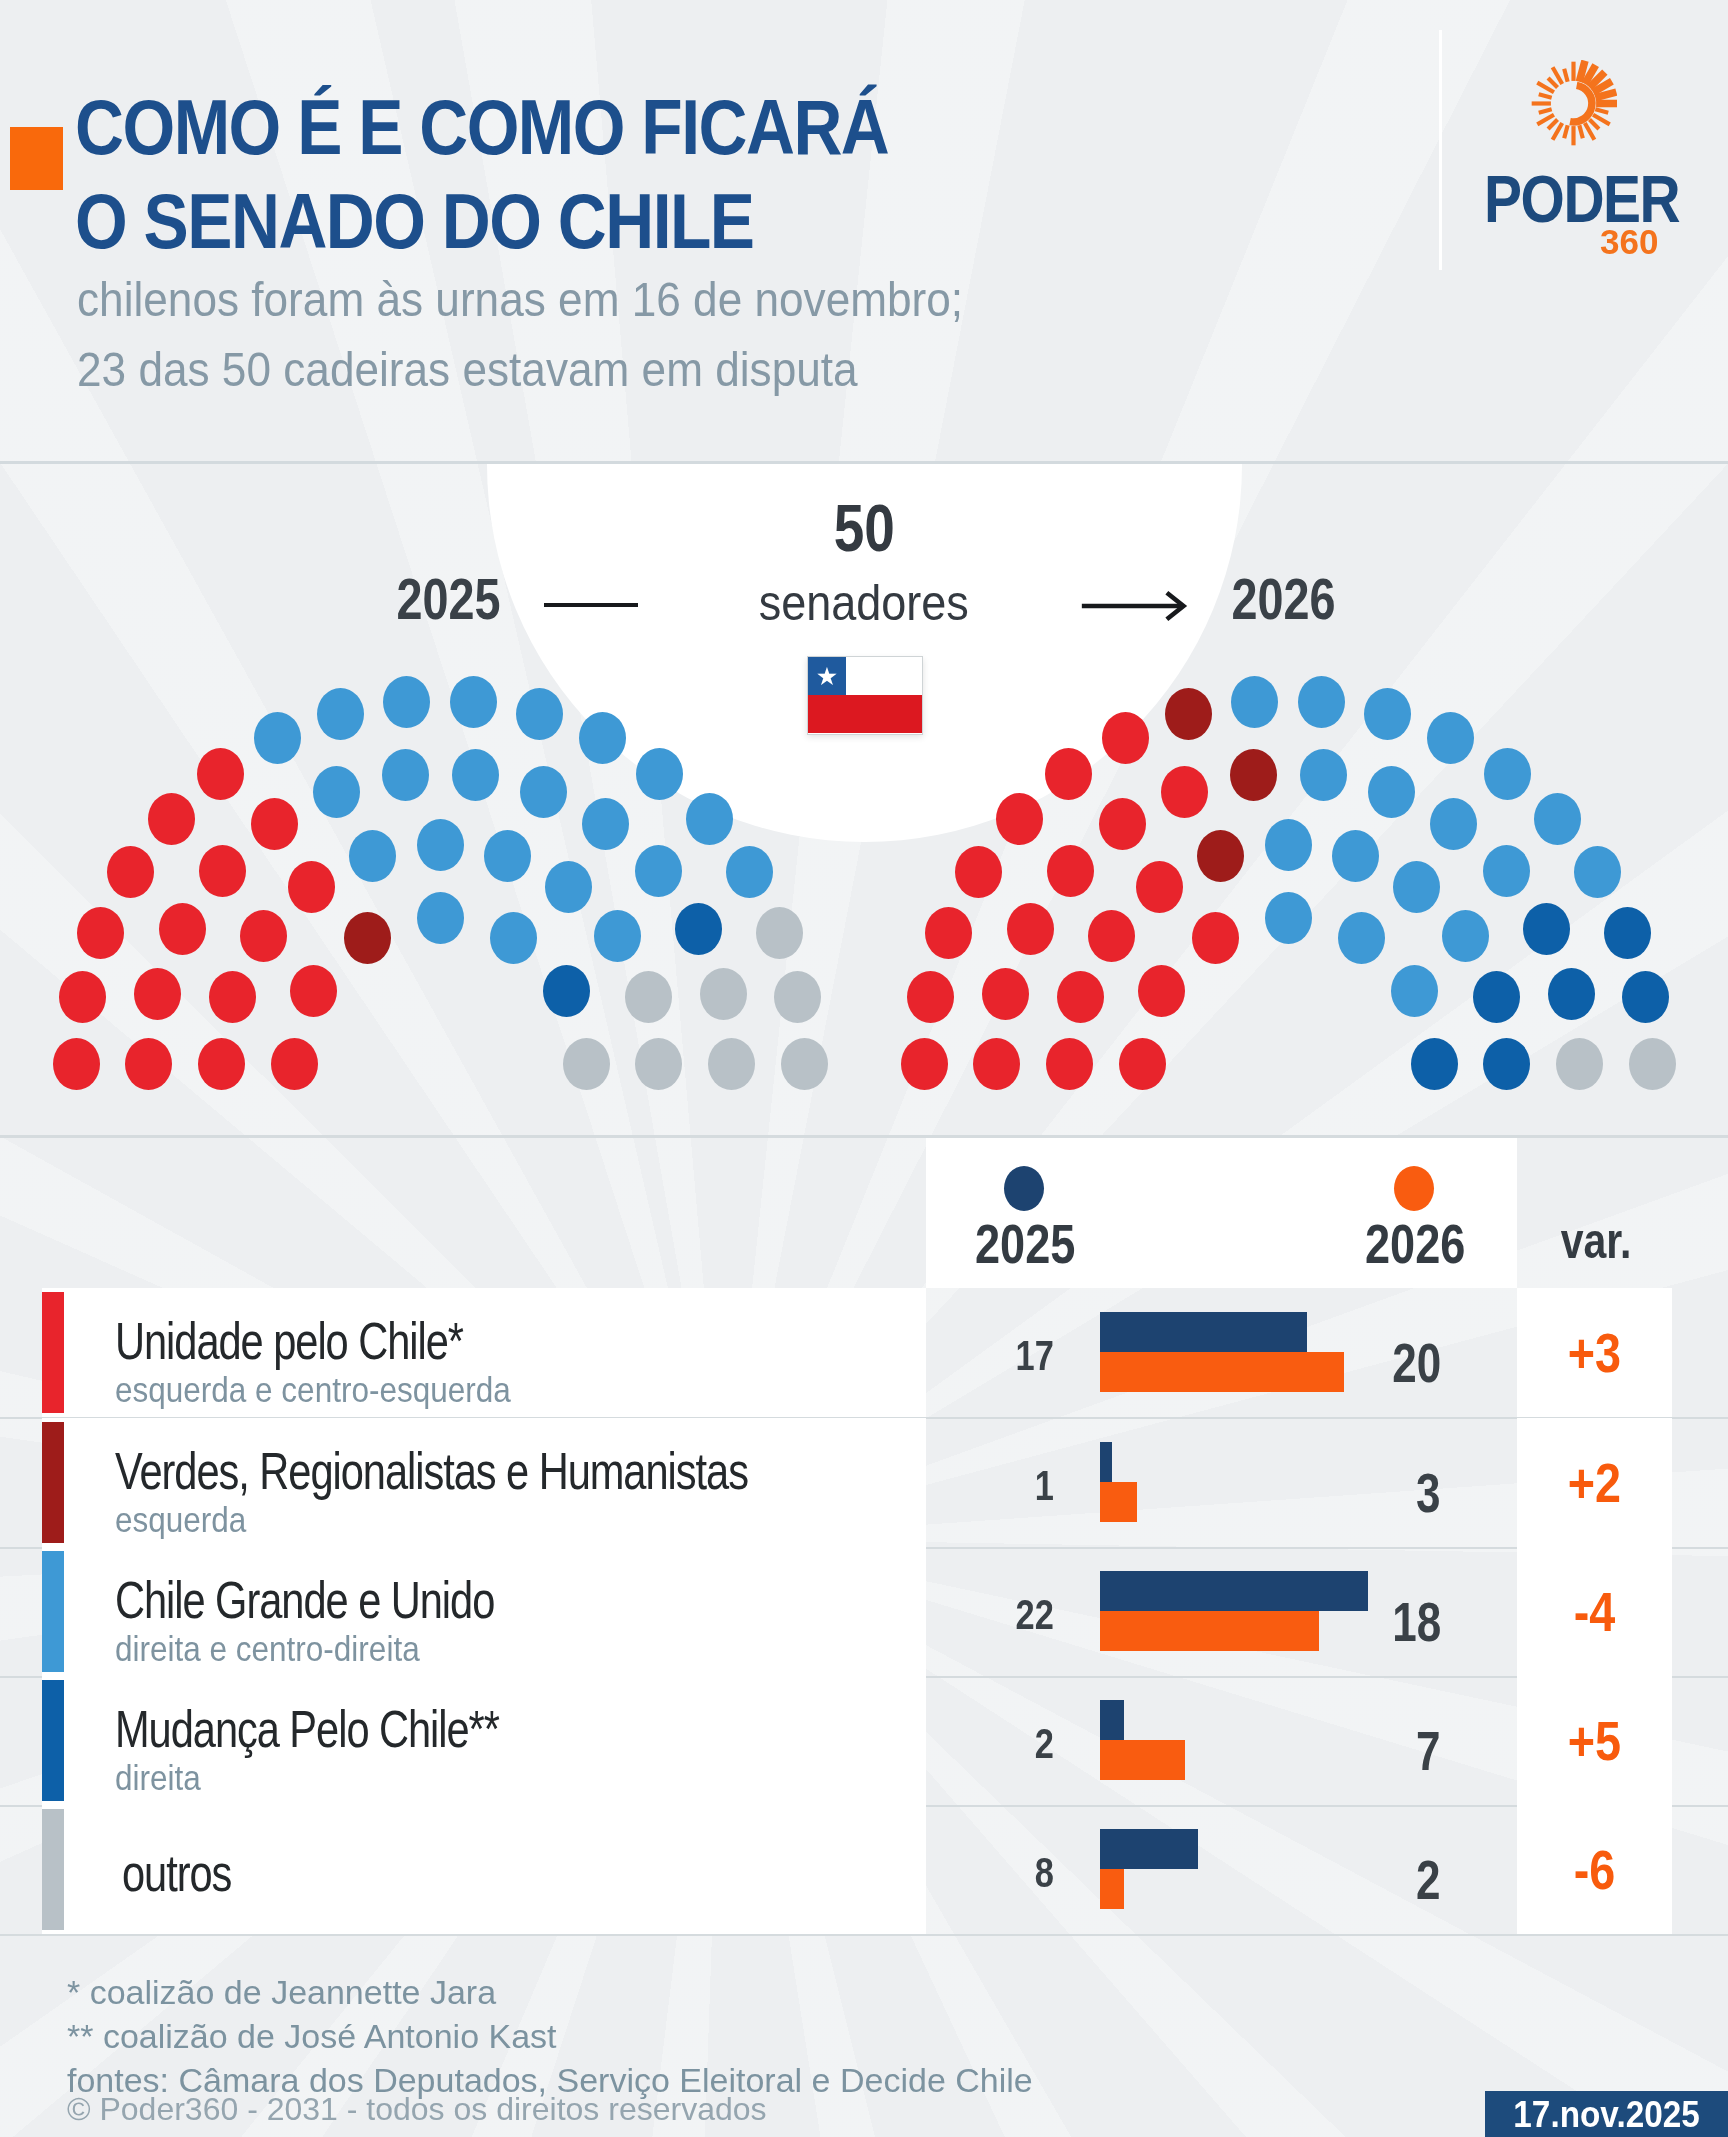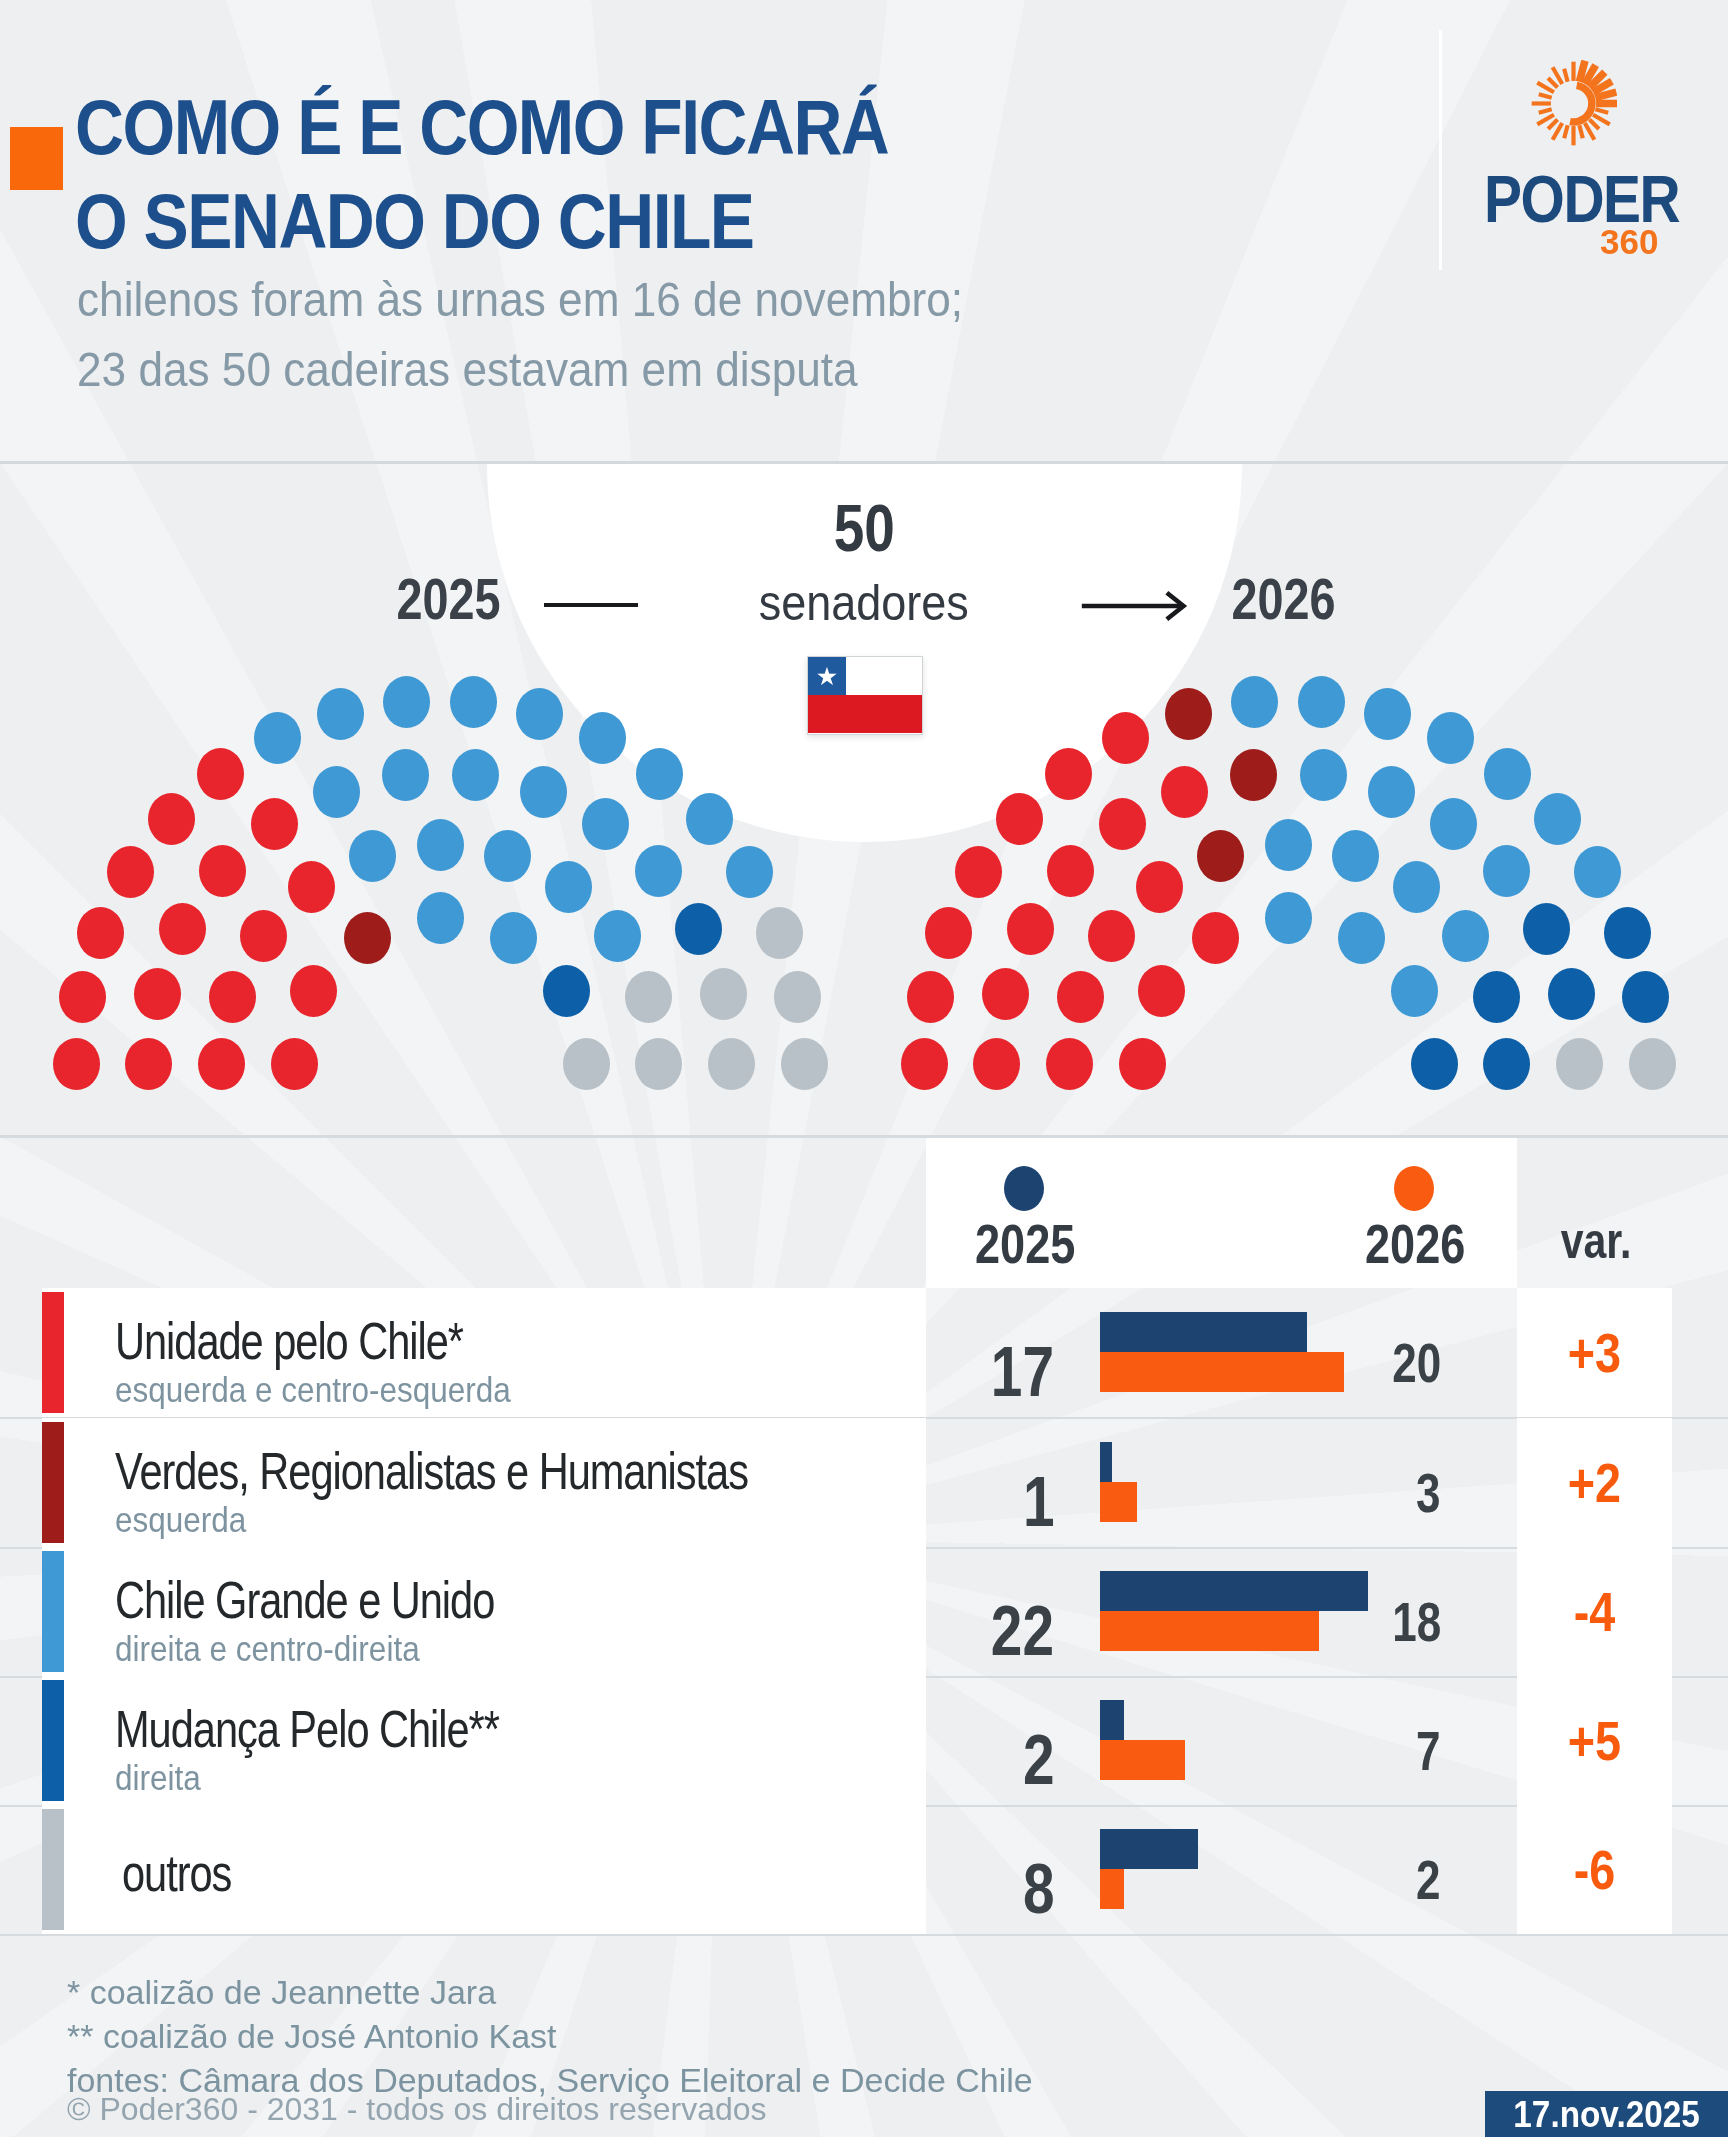--- a/index.html
+++ b/index.html
@@ -45,21 +45,21 @@
   #thead-cell{left:926px;top:1138px;width:591px;height:150px;background:#ffffff;}
   #thead-label{left:113px;top:1154px;color:#2e353b;font-weight:700;font-size:50px;line-height:67px;}
   .legend-dot{top:1166px;width:40px;height:45px;border-radius:50%;}
   .legend-year{top:1212px;width:167px;text-align:center;color:#343b42;font-weight:700;font-size:55px;}
   #var-head{left:1521px;top:1212px;width:150px;text-align:center;color:#343b42;font-weight:700;font-size:50px;}
   .t-row{position:absolute;left:0;width:1728px;height:129px;border-bottom:2.5px solid #d5dbde;}
   .t-label-cell{position:absolute;left:42px;top:0;width:884px;height:129px;background:#ffffff;}
   .t-stripe{position:absolute;left:42px;top:4.2px;width:22px;height:121px;}
   .t-name{position:absolute;left:115px;top:23.4px;color:#24282b;font-size:52px;letter-spacing:-1.3px;white-space:nowrap;}
   .t-spectrum{position:absolute;left:115px;top:82px;color:#7e93a0;font-size:35px;white-space:nowrap;}
-  .t-v25{position:absolute;left:926px;top:43px;width:128px;text-align:right;color:#3a4147;font-weight:700;font-size:71px;}
+  .t-v25{position:absolute;left:926px;top:43px;width:128px;text-align:right;color:#3a4147;font-weight:700;font-size:43px;}
   .t-bar{position:absolute;left:1100px;height:40px;}
   .t-v26{position:absolute;left:1307px;top:43px;width:134px;text-align:right;color:#3a4147;font-weight:700;font-size:55px;}
   .t-var-cell{position:absolute;left:1517px;top:0;width:155px;height:129px;background:#ffffff;text-align:center;}
   .t-var{display:inline-block;margin-top:33px;font-weight:700;font-size:55px;color:#f85b0d;transform:scaleX(.85);}
 
   
   #footnotes{left:67px;top:1970px;color:#7c93a0;font-size:34px;line-height:44px;white-space:nowrap;}
   #copyright{left:67px;top:2091px;color:#95a5af;font-size:32px;}
   #date-badge{left:1485px;top:2091px;width:243px;height:47px;background:#1d4b7c;color:#ffffff;
               font-weight:700;font-size:37px;text-align:center;line-height:47px;}

